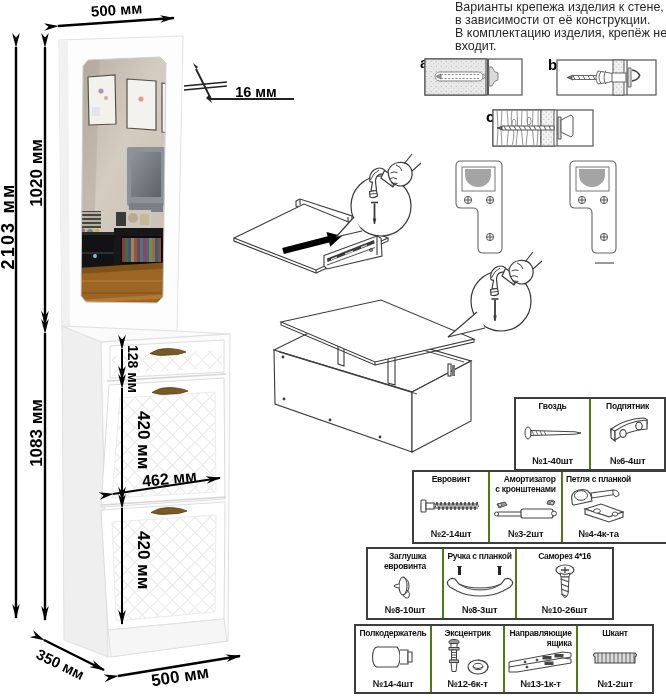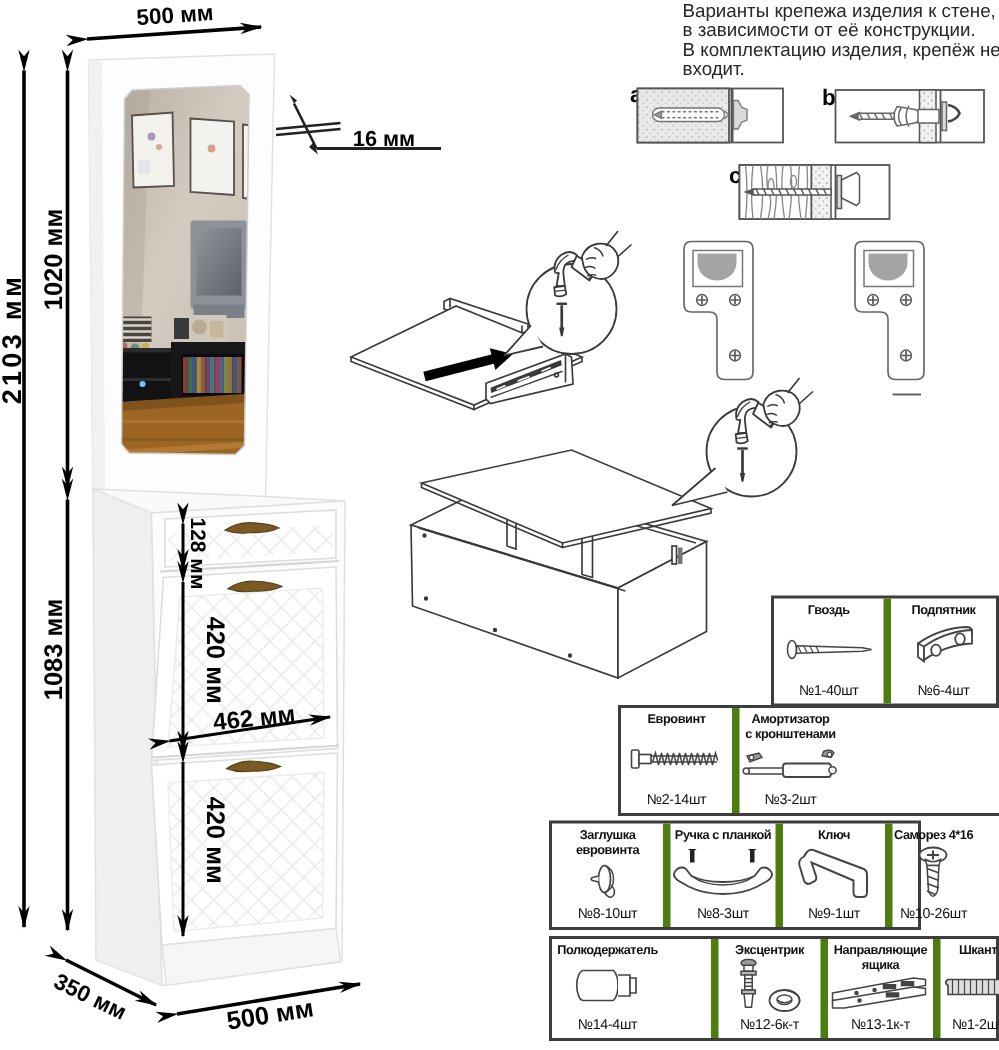--- a/index.html
+++ b/index.html
@@ -1,25 +1,25 @@
 <!DOCTYPE html>
 <html><head>
 <meta charset="utf-8">
 <style>
 html,body{margin:0;padding:0;background:#fff;}
 *{-webkit-font-smoothing:antialiased;}
 #page{position:relative;width:666px;height:700px;background:#fff;overflow:hidden;
  font-family:"Liberation Sans",sans-serif;}
 .abs{position:absolute;}
 .cellrow{position:absolute;display:flex;border:2px solid #3d3d3d;background:#fff;box-sizing:border-box;}
-.cell{flex:1;border-left:5px solid #4d7c0f;display:flex;flex-direction:column;align-items:center;
+.cell{flex:1;border-left:2px solid #4d7c0f;display:flex;flex-direction:column;align-items:center;
  justify-content:space-between;box-sizing:border-box;padding:2px 1px 3px 1px;}
 .cell:first-child{border-left:none;}
-.ct{font-size:8.5px;letter-spacing:-0.3px;font-weight:bold;color:#111;text-align:center;line-height:10px;white-space:nowrap;}
-.cn{font-size:9.5px;letter-spacing:-0.2px;font-weight:normal;color:#111;text-align:center;white-space:nowrap;}
+.ct{font-size:8.5px;letter-spacing:-0.3px;font-weight:bold;color:#111;text-align:right;line-height:10px;white-space:nowrap;}
+.cn{font-size:9.5px;letter-spacing:-0.2px;font-weight:bold;color:#111;text-align:center;white-space:nowrap;}
 .cic{flex:1;display:flex;align-items:center;justify-content:center;}
 </style>
 </head>
 <body>
 <div id="page">
 
 <div class="abs" style="left:455px;top:1px;width:230px;font-size:12.5px;line-height:13px;color:#272727;white-space:nowrap;">Варианты крепежа изделия к стене,<br>в зависимости от её конструкции.<br>В комплектацию изделия, крепёж не<br>входит.</div>
 
 <svg class="abs" style="left:0;top:0" width="666" height="700" viewBox="0 0 666 700">
 <defs>
@@ -454,20 +454,38 @@
    <circle cx="59" cy="5" r="1.5" fill="#fff" stroke="#444" stroke-width="0.8"></circle>
    <rect x="4" y="14" width="26" height="4" rx="2" fill="#fff" stroke="#444" stroke-width="1.1"></rect>
    <rect x="28" y="11" width="32" height="9" rx="2" fill="#fff" stroke="#444" stroke-width="1.2"></rect>
    <circle cx="3.5" cy="16" r="2" fill="#fff" stroke="#444" stroke-width="1"></circle>
    <circle cx="61" cy="15.5" r="2.4" fill="#fff" stroke="#444" stroke-width="1"></circle>
   </svg>
         </div>
   <div class="cn">№3-2шт</div>
  </div>
 
+ <div class="cell" style="flex:0 0 73px;">
+  <div class="ct">Петля с планкой</div>
+  <div class="cic">
+          <svg width="60" height="38" viewBox="0 0 60 38">
+   <g stroke="#444" fill="#fff">
+   <path d="M3,14 q-2,-9 7,-11 q10,-2 12,6 l1,5 -18,4 q-2,0 -2,-4 z" stroke-width="1.1"></path>
+   <ellipse cx="12" cy="8.5" rx="6.5" ry="4.8" stroke-width="1"></ellipse>
+   <path d="M22,6 l22,-3 5,4 -26,4 z" stroke-width="1.1"></path>
+   <path d="M44,3 q6,0 6,5 l-3,2 q-4,-2 -3,-7 z" stroke-width="1"></path>
+   <path d="M16,22 l24,8 14,-5 -22,-8 z" stroke-width="1.1"></path>
+   <path d="M16,22 l0,5 24,8 14,-5 0,-5 -14,5 z" stroke-width="1.1"></path>
+   <ellipse cx="28" cy="24" rx="3.4" ry="2.2" stroke-width="0.9"></ellipse>
+   <ellipse cx="46" cy="27" rx="2.8" ry="2" stroke-width="0.9"></ellipse>
+   </g>
+  </svg>
+        </div>
+  <div class="cn">№4-4к-та</div>
+ </div>
 
 </div>
 
 <div class="cellrow" style="left:366px;top:547px;width:248px;height:73px;">
 
  <div class="cell" style="flex:0 0 74px;">
   <div class="ct">Заглушка<br>евровинта</div>
   <div class="cic">
           <svg width="24" height="30" viewBox="0 0 24 30">
    <g stroke="#444" fill="#fff">
@@ -489,65 +507,56 @@
    <path d="M12,2 l3,0 0,8 -3,0 z M12,2 l-1.5,-1 6,0 -1.5,1 z" fill="#222" stroke="none"></path>
    <path d="M52,2 l3,0 0,8 -3,0 z M52,2 l-1.5,-1 6,0 -1.5,1 z" fill="#222" stroke="none"></path>
    <path d="M2,16 q3,-4 7,-2 l4,5 q8,4 21,4 q13,0 21,-4 l4,-5 q4,-2 7,2 q2,3 -2,6 l-7,4 q-10,5 -23,5 q-13,0 -23,-5 l-7,-4 q-4,-3 -2,-6 z" stroke-width="1.2"></path>
    <path d="M13,19 q8,6 21,6 q13,0 21,-6" fill="none" stroke-width="1"></path>
    </g>
   </svg>
         </div>
   <div class="cn">№8-3шт</div>
  </div>
 
- <div class="cell" style="flex:0 0 73px;">
-  <div class="ct">Ключ</div>
-  <div class="cic">
-          <svg width="52" height="40" viewBox="0 0 52 40">
-   <path d="M6,8 q-4,2 -3,6 l3,10 q1,3 4,2 l2,-1 q3,-1 2,-4 L11,12 l28,12 0,8 q0,3 3,3 l3,0 q3,0 3,-3 l0,-12 q0,-3 -3,-4 L13,4 q-4,-2 -7,4 z" fill="#fff" stroke="#444" stroke-width="1.3"></path>
-  </svg>
-        </div>
-  <div class="cn">№9-1шт</div>
- </div>
 
  <div class="cell">
   <div class="ct">Саморез 4*16</div>
   <div class="cic">
           <svg width="24" height="38" viewBox="0 0 24 38">
    <g stroke="#444" fill="#fff">
    <ellipse cx="12" cy="6" rx="9" ry="5" stroke-width="1.2"></ellipse>
    <path d="M8,6 h8 M12,3 v6" stroke-width="1.4" fill="none"></path>
    <path d="M7,9 q5,3 10,0 l-1,4 -8,0 z" stroke-width="1"></path>
    <path d="M8,13 l8,0 -1,17 q-3,7 -6,0 z" stroke-width="1"></path>
    <path d="M8,15 l8,3 m-8,2 l8,3 m-8,2 l8,3 m-8,2 l6,2.5" stroke-width="1.1" fill="none"></path>
    </g>
   </svg>
         </div>
   <div class="cn">№10-26шт</div>
  </div>
 </div>
 
-<div class="cellrow" style="left:366px;top:624px;width:300px;height:70px;">
+<div class="cellrow" style="left:354px;top:624px;width:300px;height:70px;">
 
  <div class="cell" style="flex:0 0 74px;">
   <div class="ct">Полкодержатель</div>
   <div class="cic">
           <svg width="44" height="26" viewBox="0 0 44 26">
    <g stroke="#444" fill="#fff">
    <ellipse cx="6" cy="12" rx="4.5" ry="10" stroke-width="1.1"></ellipse>
    <path d="M6,2 l20,0 q3,3 3,10 q0,7 -3,10 l-20,0" stroke-width="1.1" fill="#fff"></path>
    <path d="M29,5 l8,0 0,14 -8,0" stroke-width="1.1" fill="#fff"></path>
    <path d="M37,7 l4,0 0,10 -4,0 z" stroke-width="1.1"></path>
    </g>
   </svg>
         </div>
   <div class="cn">№14-4шт</div>
  </div>
 
- <div class="cell" style="flex:0 0 73px;margin-left:32px;">
+ <div class="cell" style="flex:0 0 73px;">
   <div class="ct">Эксцентрик</div>
   <div class="cic">
           <svg width="56" height="38" viewBox="0 0 56 38">
    <g stroke="#444" fill="#fff">
    <ellipse cx="14" cy="3" rx="5" ry="2.5" stroke-width="1" fill="#999"></ellipse>
    <rect x="11" y="4.5" width="6" height="4" stroke-width="1"></rect>
    <rect x="9" y="8.5" width="10" height="2.5" stroke-width="1" fill="#bbb"></rect>
    <rect x="11.5" y="11" width="5" height="10" stroke-width="1"></rect>
    <path d="M11.5,13.5 h5 m-5,2.5 h5 m-5,2.5 h5" stroke-width="0.9"></path>
    <rect x="9.5" y="21" width="9" height="2.5" stroke-width="1" fill="#bbb"></rect>

